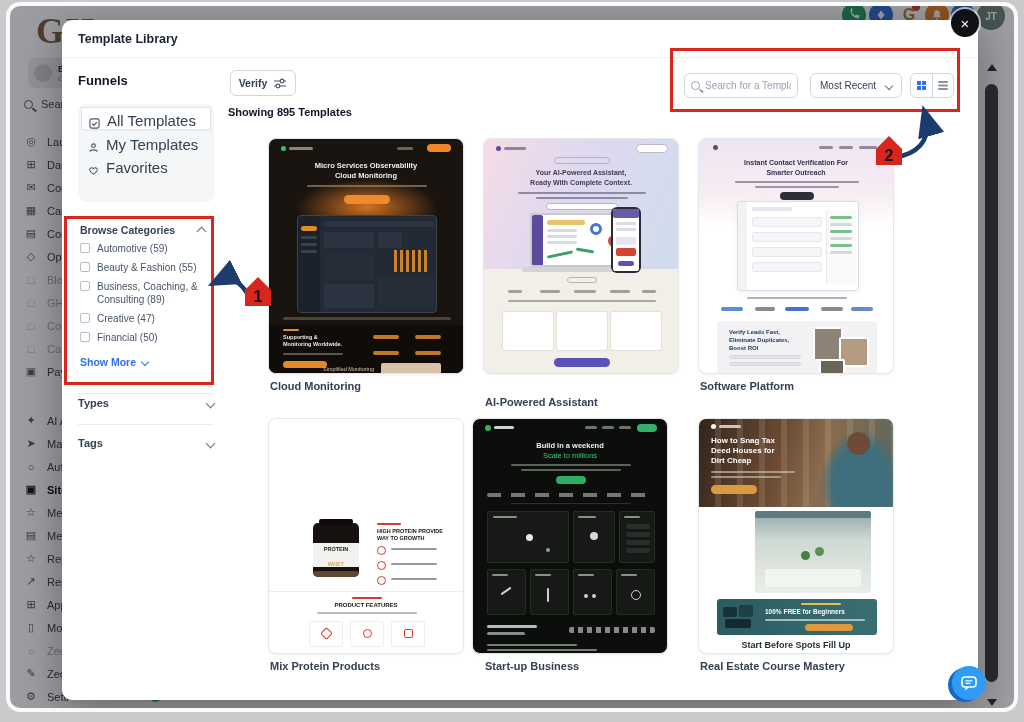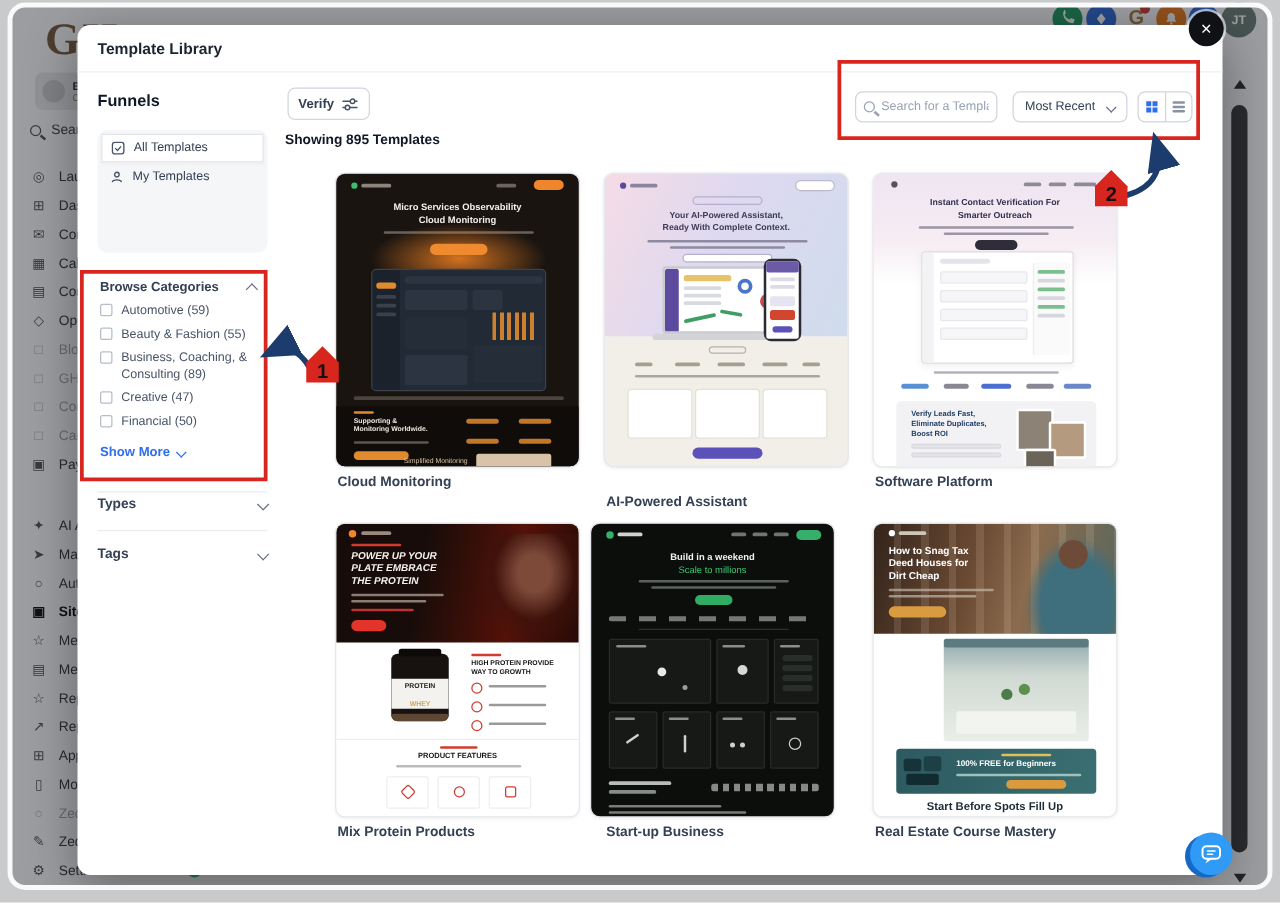--- a/index.html
+++ b/index.html
@@ -40,21 +40,21 @@
 
   .overlay{position:absolute;inset:0;background:rgba(17,21,28,.42);z-index:2}
 
   
   .modal{position:absolute;left:62px;top:20px;width:916px;height:680px;background:#fff;border-radius:10px;box-shadow:0 10px 40px rgba(0,0,0,.35);z-index:10}
   .m-title{position:absolute;left:16px;top:12px;font-size:12.5px;font-weight:700;color:#1b2430}
   .m-div{position:absolute;left:0;right:0;top:37px;height:1px;background:#eef0f3}
   .funnels{position:absolute;left:16px;top:53px;font-size:13px;font-weight:700;color:#101828}
   .filters-btn{position:absolute;left:168px;top:50px;width:66px;height:26px;border:1px solid #d0d5dd;border-radius:6px;background:#fff;display:flex;align-items:center;justify-content:center;gap:6px;font-size:10.5px;font-weight:600;color:#344054}
   .navbox{position:absolute;left:16px;top:84px;width:136px;height:98px;background:#f5f6f7;border-radius:8px;padding:3px}
-  .navitem{height:23px;display:flex;align-items:center;gap:7px;padding:0 7px;font-size:10px;color:#344054;border-radius:0}
+  .navitem{height:23px;display:flex;align-items:flex-end;gap:7px;padding:0 7px;font-size:15px;color:#344054;border-radius:0}
   .navitem.sel{background:#fff;border:1px solid #e2e5ea;box-shadow:0 1px 2px rgba(0,0,0,.04)}
   .redbox{position:absolute;border:3px solid #d8251d;z-index:5}
   .cat-head{position:absolute;left:18px;top:204px;font-size:10.5px;font-weight:700;color:#344054}
   .caret{width:7px;height:7px;border-right:1.6px solid #667085;border-bottom:1.6px solid #667085;display:inline-block}
   .caret.up{transform:rotate(-135deg)}
   .caret.down{transform:rotate(45deg)}
   .cat-caret{position:absolute;left:136px;top:208px}
   .cat-list{position:absolute;left:18px;top:222px;width:124px}
   .cat-row{display:flex;align-items:flex-start;gap:7px;font-size:10px;color:#475467;line-height:13px;margin-bottom:6px}
   .cbx{flex:0 0 auto;width:10px;height:10px;border:1px solid #b6bdc9;border-radius:2px;background:#fff;margin-top:1px}
@@ -319,20 +319,26 @@
               <path d="M3.5 6l2 2 3-3.5" fill="none" stroke="#475467" stroke-width="1.2"></path>
             </svg>
         <span>All Templates</span>
       </div>
       <div class="navitem">
         <svg width="11" height="11" viewBox="0 0 12 12">
               <circle cx="6" cy="4" r="2" fill="none" stroke="#475467" stroke-width="1.2"></circle>
               <path d="M2 10.5c.5-2.5 7.5-2.5 8 0" fill="none" stroke="#475467" stroke-width="1.2"></path>
             </svg>
         <span>My Templates</span>
+      </div>
+      <div class="navitem">
+        <svg width="11" height="11" viewBox="0 0 12 12">
+              <path d="M6 10C2 7.5 1 5 2.5 3.6 3.7 2.5 5.3 3 6 4c.7-1 2.3-1.5 3.5-.4C11 5 10 7.5 6 10z" fill="none" stroke="#475467" stroke-width="1.1"></path>
+            </svg>
+        <span>Favorites</span>
       </div>
     </div>
 
     <div class="redbox" style="left:2px;top:196px;width:150px;height:169px"></div>
     <div class="cat-head">Browse Categories</div>
     <span class="caret up cat-caret"></span>
     <div class="cat-list">
       <div class="cat-row">
           <span class="cbx"></span>
           <span>Automotive (59)</span>
@@ -520,31 +526,20 @@
           <span class="d" style="left:96px;top:6px;width:30px;height:34px;background:#8c8376;border:2px solid #fff"></span>
           <span class="d" style="left:122px;top:16px;width:30px;height:30px;background:#b49a7e;border:2px solid #fff"></span>
           <span class="d" style="left:102px;top:38px;width:26px;height:16px;background:#6b6458;border:2px solid #fff"></span>
         </div>
       </div>
     </div>
     <div class="card-title" style="left:638px;top:360px">Software Platform</div>
 
     <div class="card-img t4" style="left:206px;top:398px">
       <div class="thumb">
-        <div class="hero">
-          <div class="fig"></div>
-          <span class="d" style="left:10px;top:5px;width:6px;height:6px;background:#f0862c;border-radius:50%"></span>
-          <span class="d" style="left:20px;top:6px;width:24px;height:3px;background:#9a8a80"></span>
-          <span class="d" style="left:12px;top:16px;width:40px;height:2px;background:#d23b2f"></span>
-          <div class="abs h" style="left:12px;top:21px"><span>POWER UP YOUR</span><br><span>PLATE EMBRACE</span><br><span>THE PROTEIN</span></div>
-          <span class="d" style="left:12px;top:56px;width:74px;height:2px;background:#8d7c74"></span>
-          <span class="d" style="left:12px;top:61px;width:60px;height:2px;background:#8d7c74"></span>
-          <span class="d" style="left:12px;top:68px;width:50px;height:2px;background:#b33"></span>
-          <span class="pill" style="left:12px;top:77px;width:28px;height:9px;background:#e3342b"></span>
-        </div>
         <div class="jar">
           <div class="jlabel"><span style="font-size:5.5px;font-weight:800;color:#1a1a1a;display:block;margin-top:3px">PROTEIN</span><span style="font-size:5.5px;font-weight:800;color:#caa85c">WHEY</span></div>
           <span class="d" style="left:0;bottom:0;width:46px;height:6px;background:#5d4632"></span>
         </div>
         <span class="d" style="left:50px;top:100px;width:34px;height:6px;background:#0d0a08;border-radius:2px"></span>
         <span class="d" style="left:108px;top:104px;width:24px;height:2px;background:#d23b2f"></span>
         <div class="abs m" style="left:108px;top:109px"><span>HIGH PROTEIN PROVIDE</span><br><span>WAY TO GROWTH</span></div>
         <span class="d" style="left:108px;top:127px;width:9px;height:9px;border:1.5px solid #d23b2f;border-radius:50%"></span>
         <span class="d" style="left:122px;top:129px;width:46px;height:2px;background:#9a9a9a"></span>
         <span class="d" style="left:108px;top:142px;width:9px;height:9px;border:1.5px solid #d23b2f;border-radius:50%"></span>

